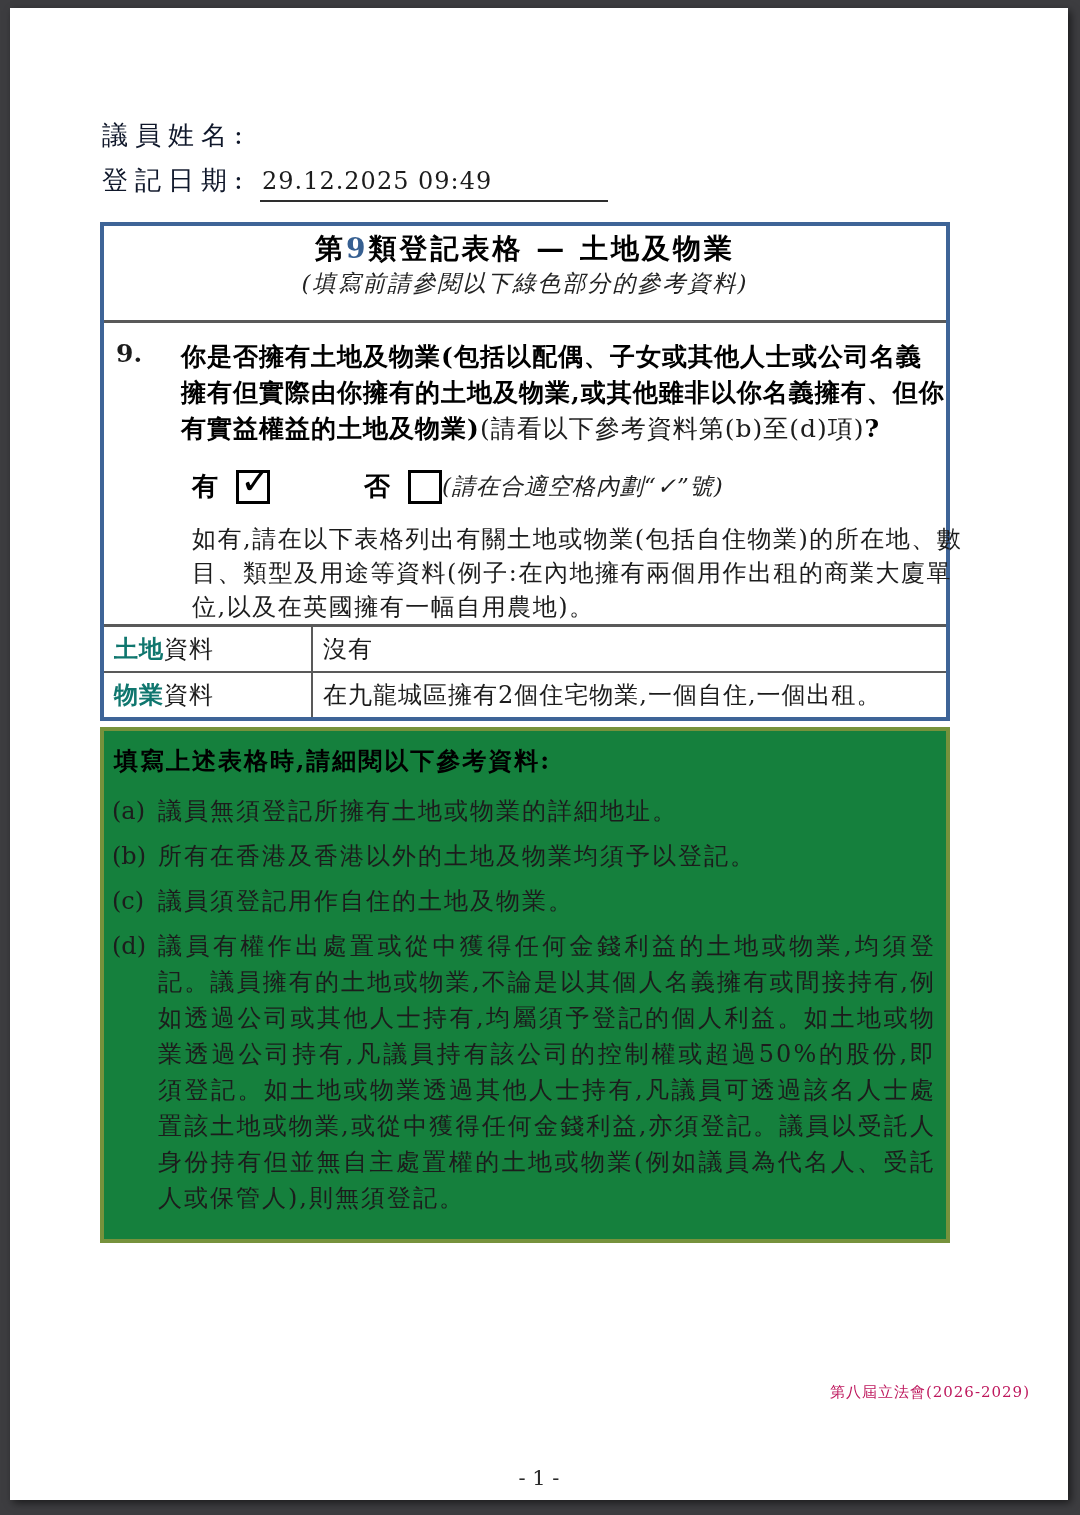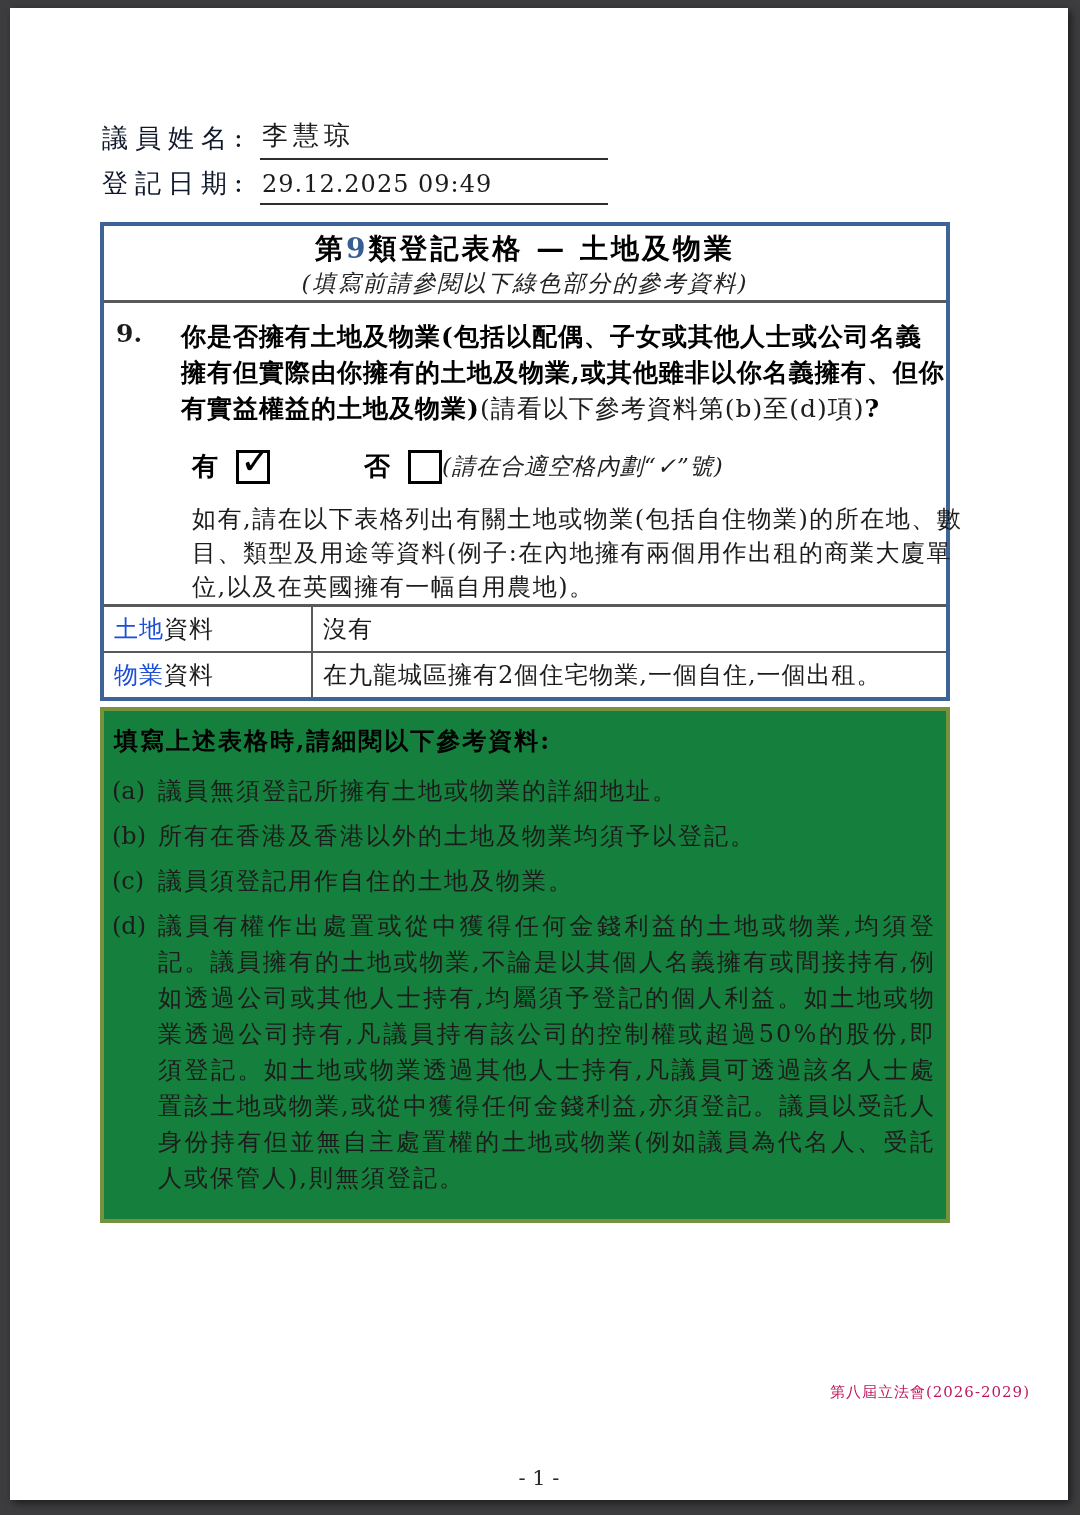--- a/index.html
+++ b/index.html
@@ -17,21 +17,21 @@
   .hvalue.name { font-size:26px; letter-spacing:5px; }
   .hvalue.date { font-size:24px; letter-spacing:1px; }
 
   
   .content { position:absolute; left:90px; top:214px; width:850px; }
 
   
   .formbox { border:4px solid #3E6497; background:#fff; padding-top:6px; }
   .form-title { text-align:center; font-weight:bold; font-size:28px; line-height:34px; letter-spacing:3px; color:#000; }
   .form-title .num { color:#365F91; }
-  .form-subtitle { text-align:center; font-style:italic; font-size:23px; line-height:30px; letter-spacing:2px; margin-top:2px; margin-bottom:2px; color:#222; }
+  .form-subtitle { text-align:center; font-style:italic; font-size:23px; line-height:30px; letter-spacing:2px; margin-top:2px; margin-bottom:22px; color:#222; }
   .sep { border-top:3px solid #595959; }
 
   .question { display:flex; margin-top:16px; }
   .qnum { width:78px; padding-left:12px; font-weight:bold; font-size:25px; }
   .qtext { width:776px; font-size:25px; line-height:36px; letter-spacing:1px; }
   .qtext .b { font-weight:bold; color:#000; }
 
   .checkrow { display:flex; align-items:center; margin:22px 0 0 88px; }
   .cb-label { font-weight:bold; font-size:26px; color:#000; }
   .cbox { width:34px; height:34px; border:3px solid #000; margin-left:18px; position:relative; background:#fff; }
@@ -41,21 +41,21 @@
   .hint { font-style:italic; font-size:23px; letter-spacing:1px; color:#222; }
 
   .instruction { margin:18px 0 0 88px; width:778px; font-size:24px; line-height:34px; letter-spacing:1.5px; }
 
   .reg-heading { color:#365F91; font-weight:bold; font-size:27px; line-height:32px;
                  margin:12px 0 8px 8px; letter-spacing:3px; }
 
   table.regtable { width:100%; border-collapse:collapse; border-top:3px solid #595959; }
   table.regtable td { font-size:24px; padding:6px 10px; letter-spacing:1px; vertical-align:middle; }
   td.lab { width:208px; border-right:2px solid #595959; }
-  td.lab .b { font-weight:normal; color:#1d4ed8; }
+  td.lab .b { font-weight:bold; color:#0f766e; }
   tr.r1 td { border-bottom:2px solid #595959; }
 
   
   .greenbox { margin-top:6px; border:4px solid #76923C; background:#15803d; padding:10px 10px 14px 8px; }
   .g-heading { font-weight:bold; font-size:24px; letter-spacing:2px; margin:4px 0 16px 2px; color:#000; }
   .g-item { display:flex; margin-bottom:9px; font-size:24px; line-height:36px; letter-spacing:2px; }
   .g-label { width:46px; flex:none; letter-spacing:0; }
   .g-text { flex:1; text-align:justify; }
 
   
@@ -63,21 +63,20 @@
   .footer-term { position:absolute; top:1375px; right:38px; font-size:15px; letter-spacing:1px; color:#be185d; }
 </style>
 </head>
 <body>
 
 <div class="page">
 
   <div class="header">
     <div class="hrow">
       <span class="hlabel">議員姓名:</span>
-      <span class="hvalue name">李慧琼</span>
     </div>
     <div class="hrow">
       <span class="hlabel">登記日期:</span>
       <span class="hvalue date">29.12.2025 09:49</span>
     </div>
   </div>
 
   <div class="content">
 
     <div class="formbox">

